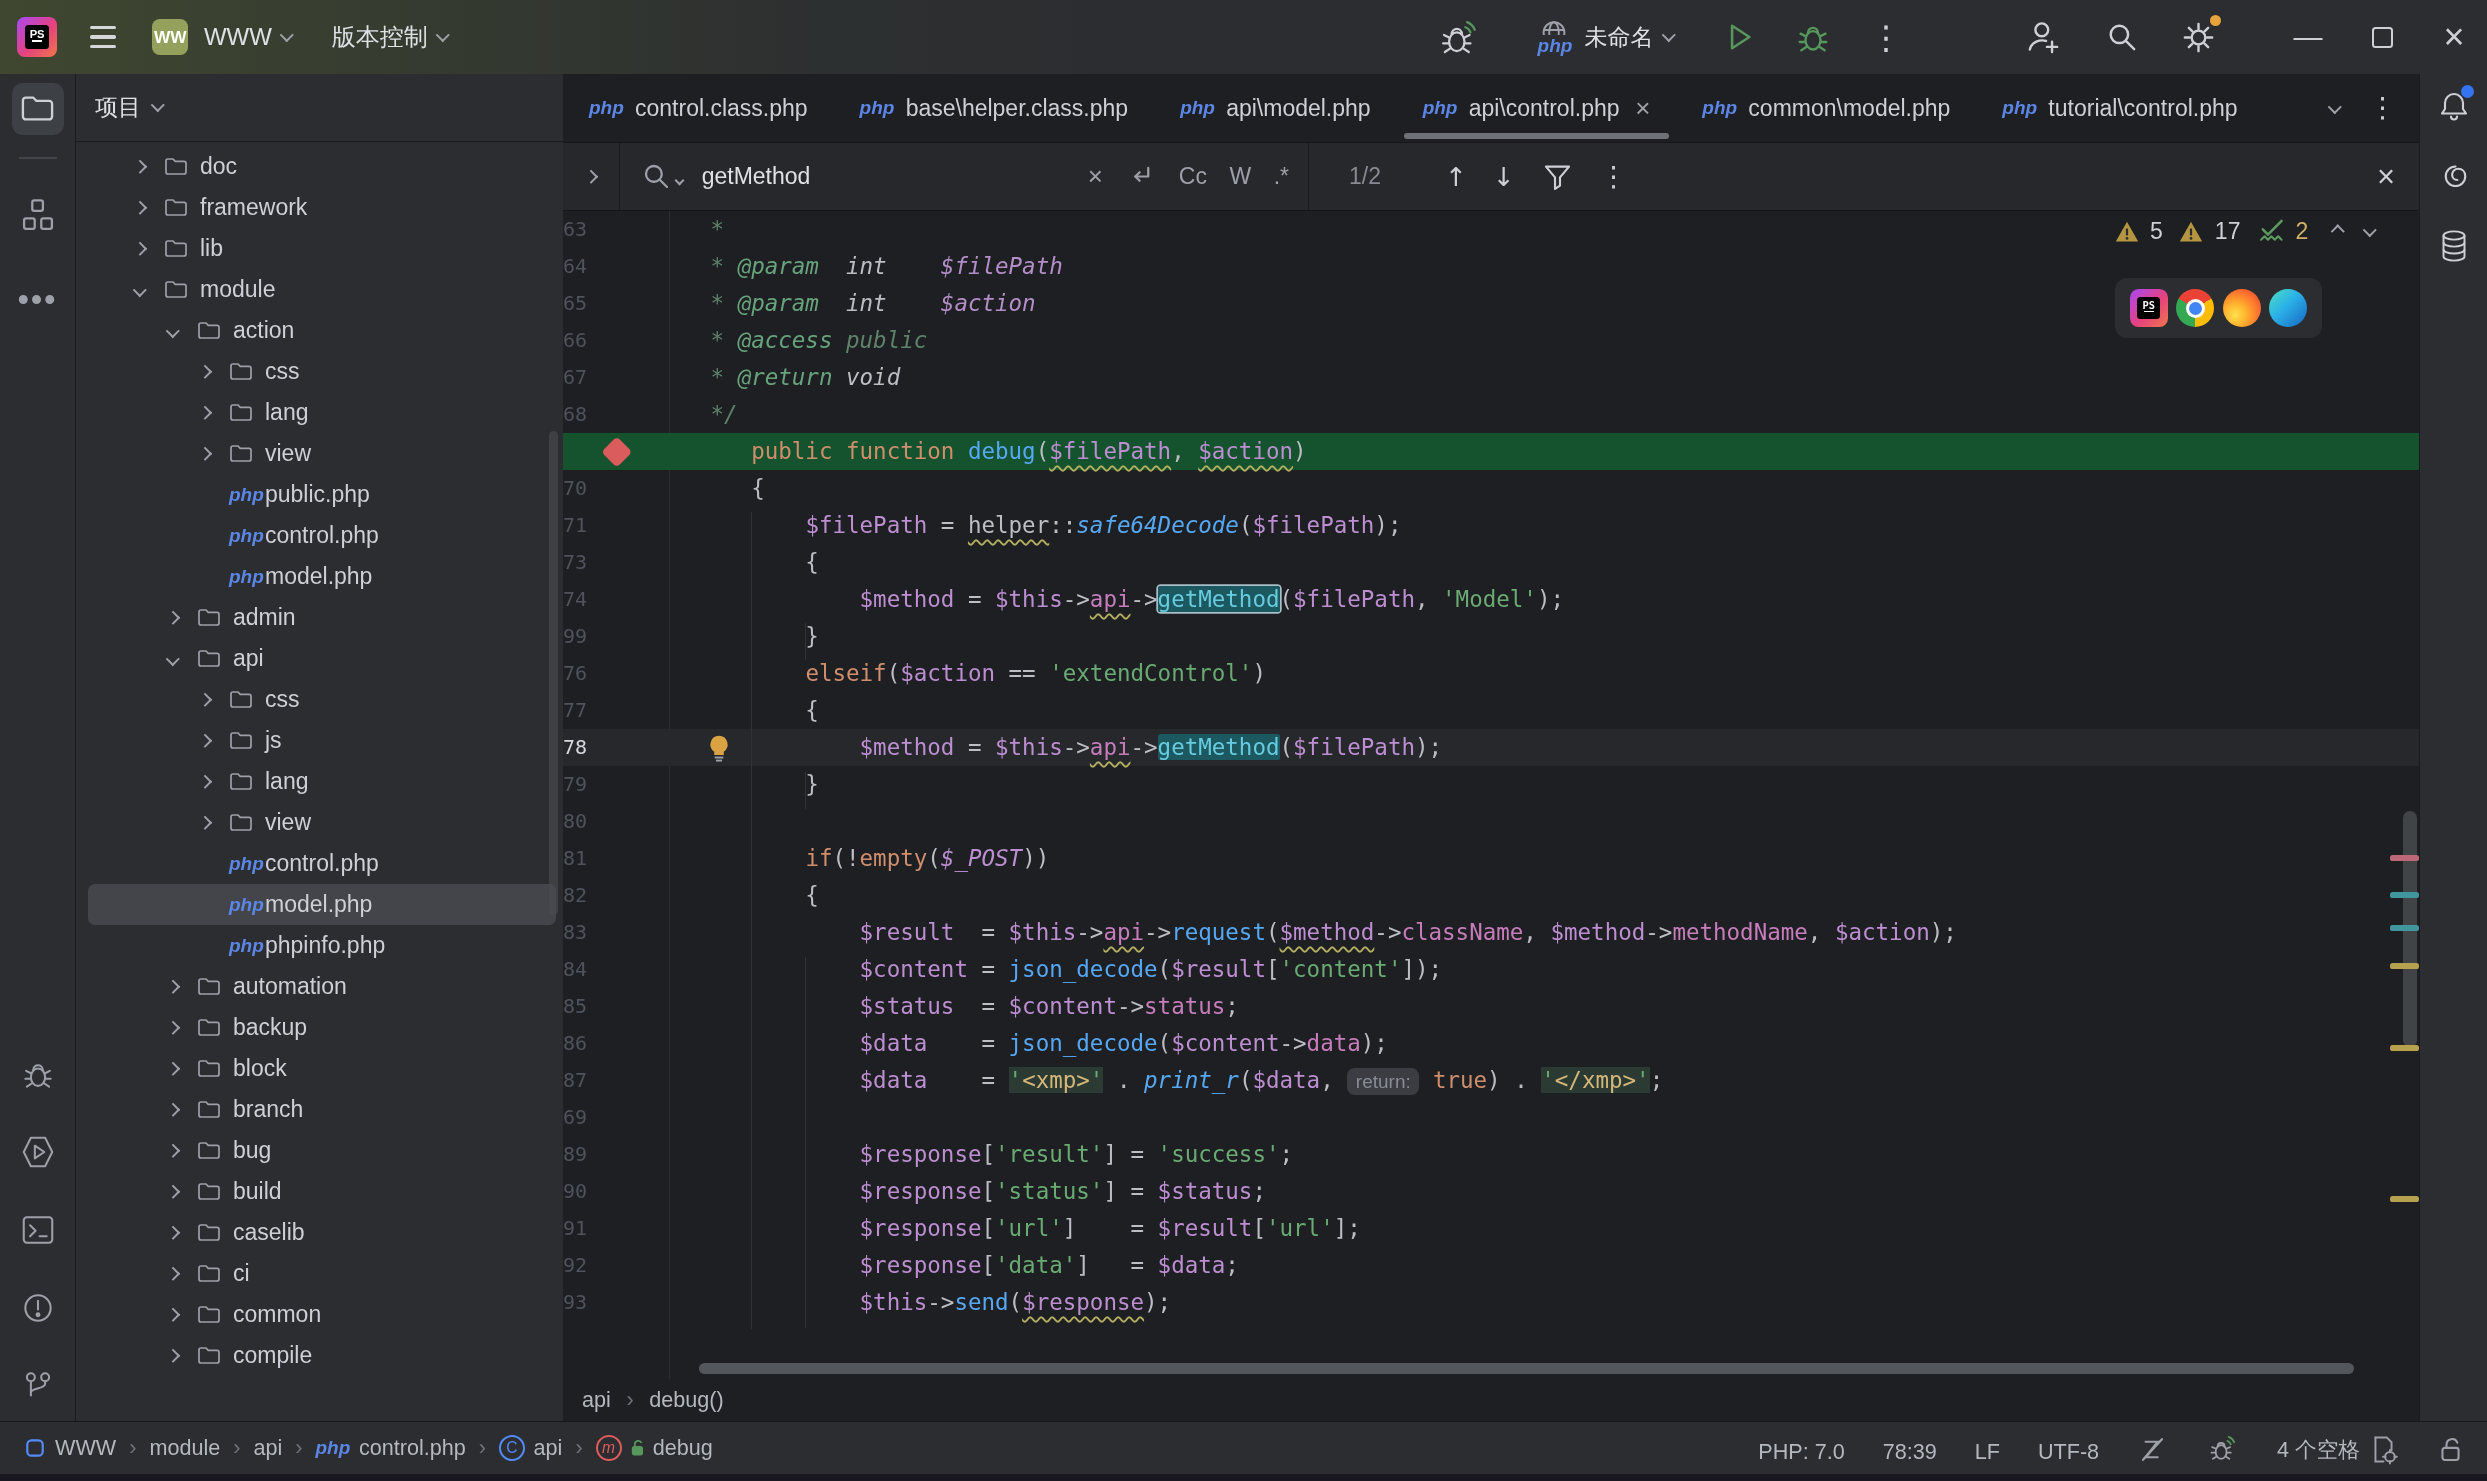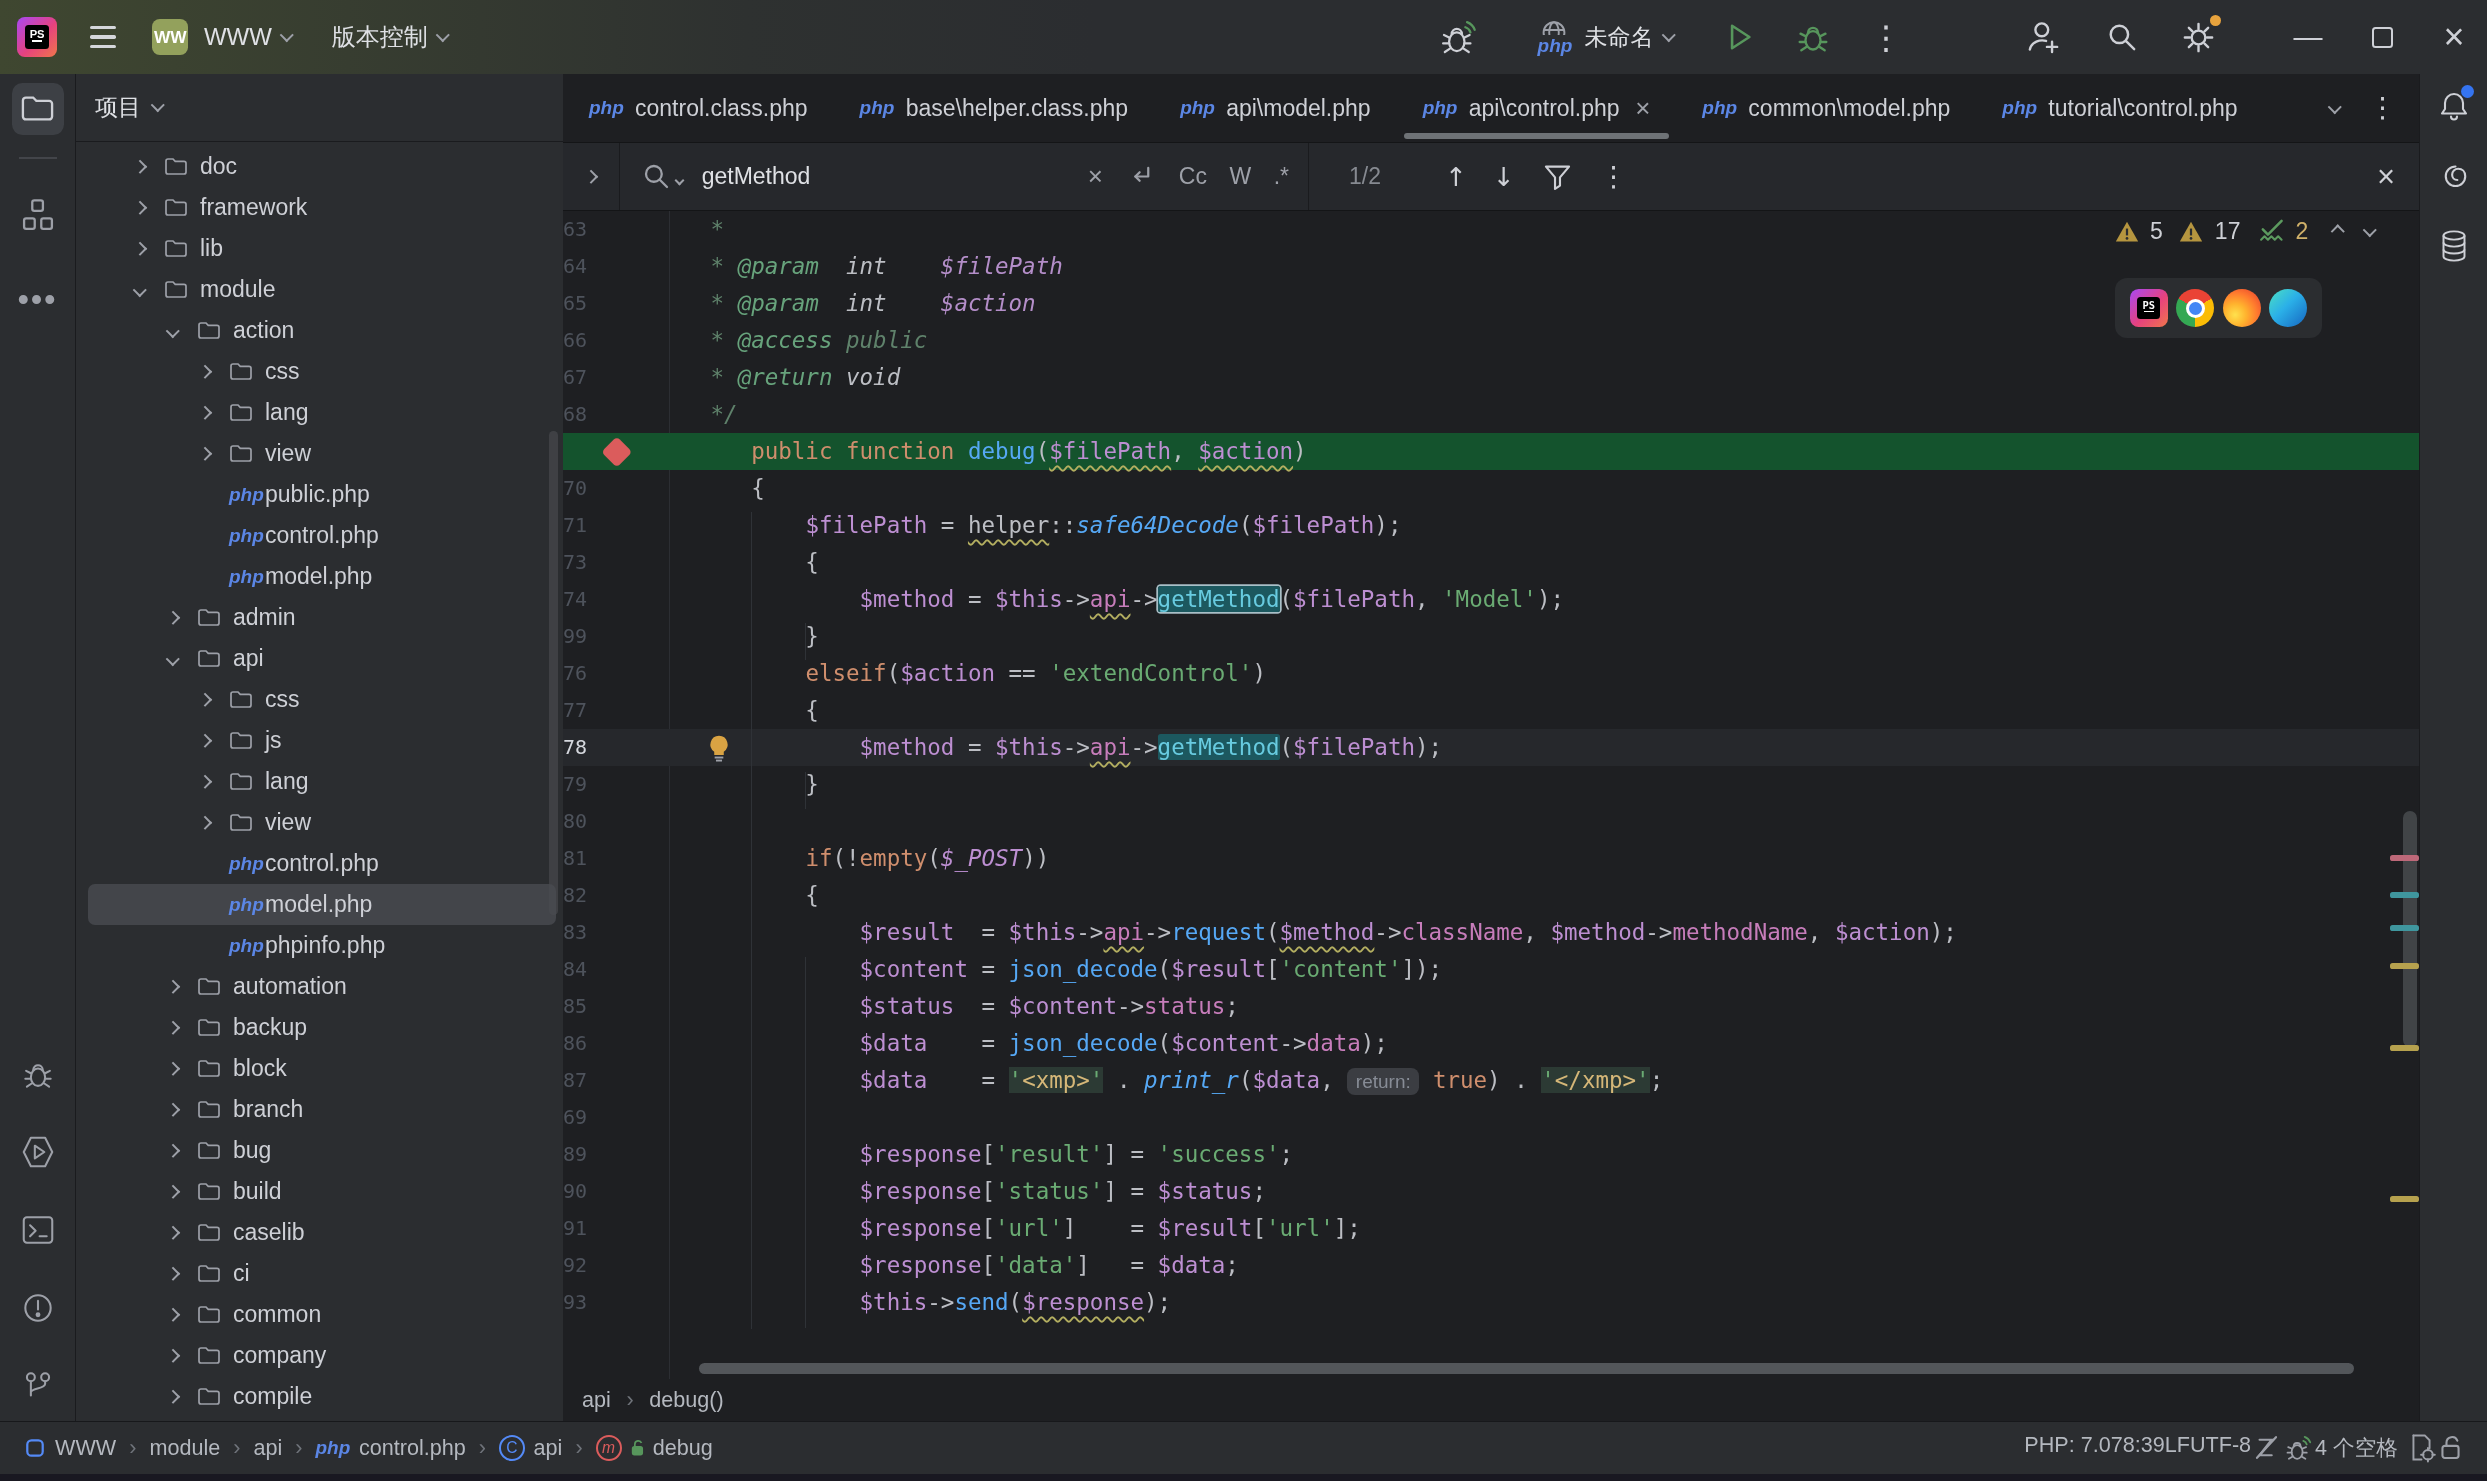--- a/index.html
+++ b/index.html
@@ -143,21 +143,21 @@
   .sep { color:#6f737a; }
 
   
   .statusbar { height:53px; background:#2b2d30; border-top:0.9px solid #17181b; display:flex;
     align-items:center; padding:0 22.5px; font-size:21.6px; color:#b4b8bf; }
   .st-left { display:flex; align-items:center; gap:13px; }
   .st-item { display:flex; align-items:center; gap:8.6px; }
   .circle-ic { width:26px; height:26px; border-radius:50%; border:2.1px solid #548af7; color:#548af7;
     font-size:15.6px; display:flex; align-items:center; justify-content:center; }
   .circle-ic.red { border-color:#db5c5c; color:#db5c5c; }
-  .st-right { margin-left:auto; display:flex; align-items:flex-start; }
+  .st-right { margin-left:auto; display:flex; align-items:flex-end; gap:38px; }
   .bottomstrip { height:7.8px; background:#191821; }
 
   svg { display:block; }
 </style>
 </head>
 <body>
 
 <div class="titlebar">
   <div class="tb-left">
     <div class="pslogo">
@@ -584,31 +584,20 @@
         <div class="trow" style="padding-left: 92px;">
           <span class="tchev">
             <span class="chev r"></span>
           </span>
           <span class="ticon">
             <svg width="24" height="21" viewBox="0 0 24 20" fill="none" stroke="#9da0a8" stroke-width="1.7">
               <path d="M2 4.5C2 3.4 2.9 2.5 4 2.5h5l2.2 2.3H20c1.1 0 2 .9 2 2v8.7c0 1.1-.9 2-2 2H4c-1.1 0-2-.9-2-2z"></path>
             </svg>
           </span>
           <span>common</span>
-        </div>
-        <div class="trow" style="padding-left: 92px;">
-          <span class="tchev">
-            <span class="chev r"></span>
-          </span>
-          <span class="ticon">
-            <svg width="24" height="21" viewBox="0 0 24 20" fill="none" stroke="#9da0a8" stroke-width="1.7">
-              <path d="M2 4.5C2 3.4 2.9 2.5 4 2.5h5l2.2 2.3H20c1.1 0 2 .9 2 2v8.7c0 1.1-.9 2-2 2H4c-1.1 0-2-.9-2-2z"></path>
-            </svg>
-          </span>
-          <span>company</span>
         </div>
         <div class="trow" style="padding-left: 92px;">
           <span class="tchev">
             <span class="chev r"></span>
           </span>
           <span class="ticon">
             <svg width="24" height="21" viewBox="0 0 24 20" fill="none" stroke="#9da0a8" stroke-width="1.7">
               <path d="M2 4.5C2 3.4 2.9 2.5 4 2.5h5l2.2 2.3H20c1.1 0 2 .9 2 2v8.7c0 1.1-.9 2-2 2H4c-1.1 0-2-.9-2-2z"></path>
             </svg>
           </span>

